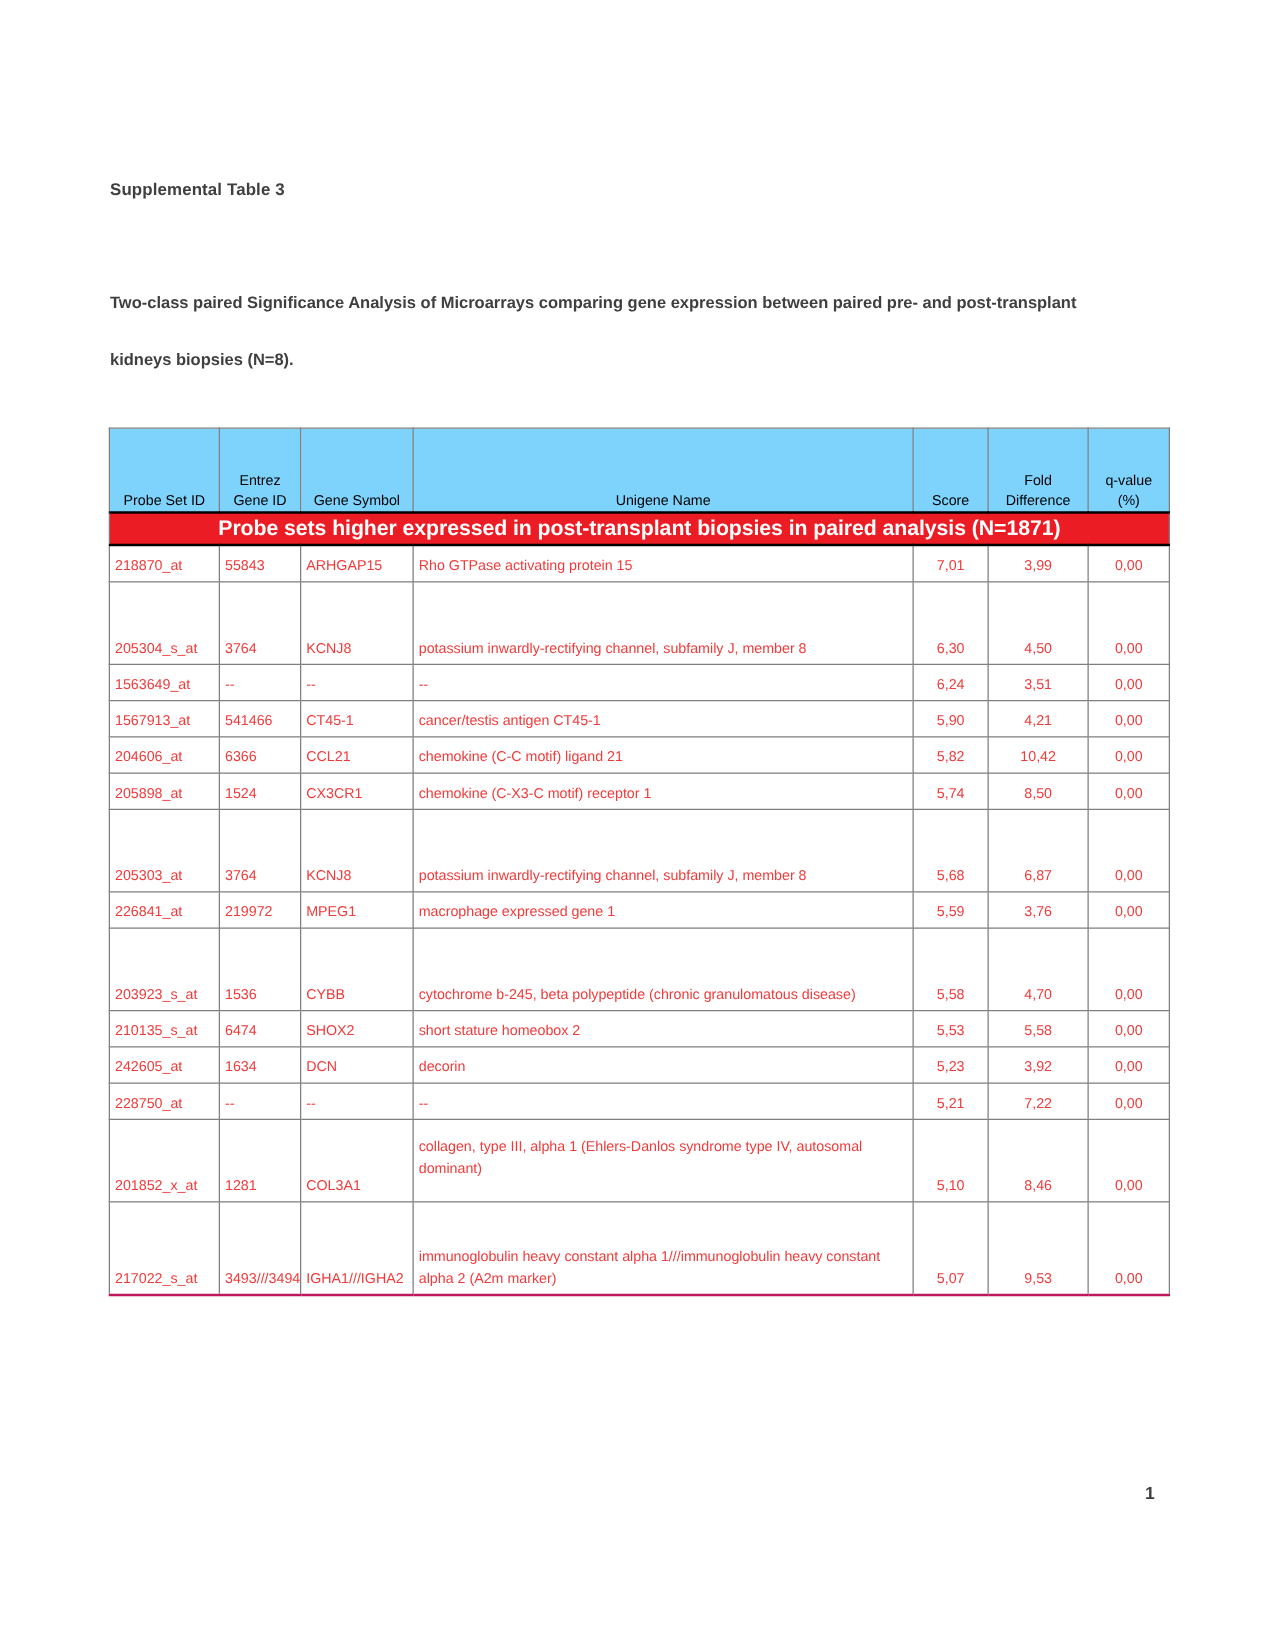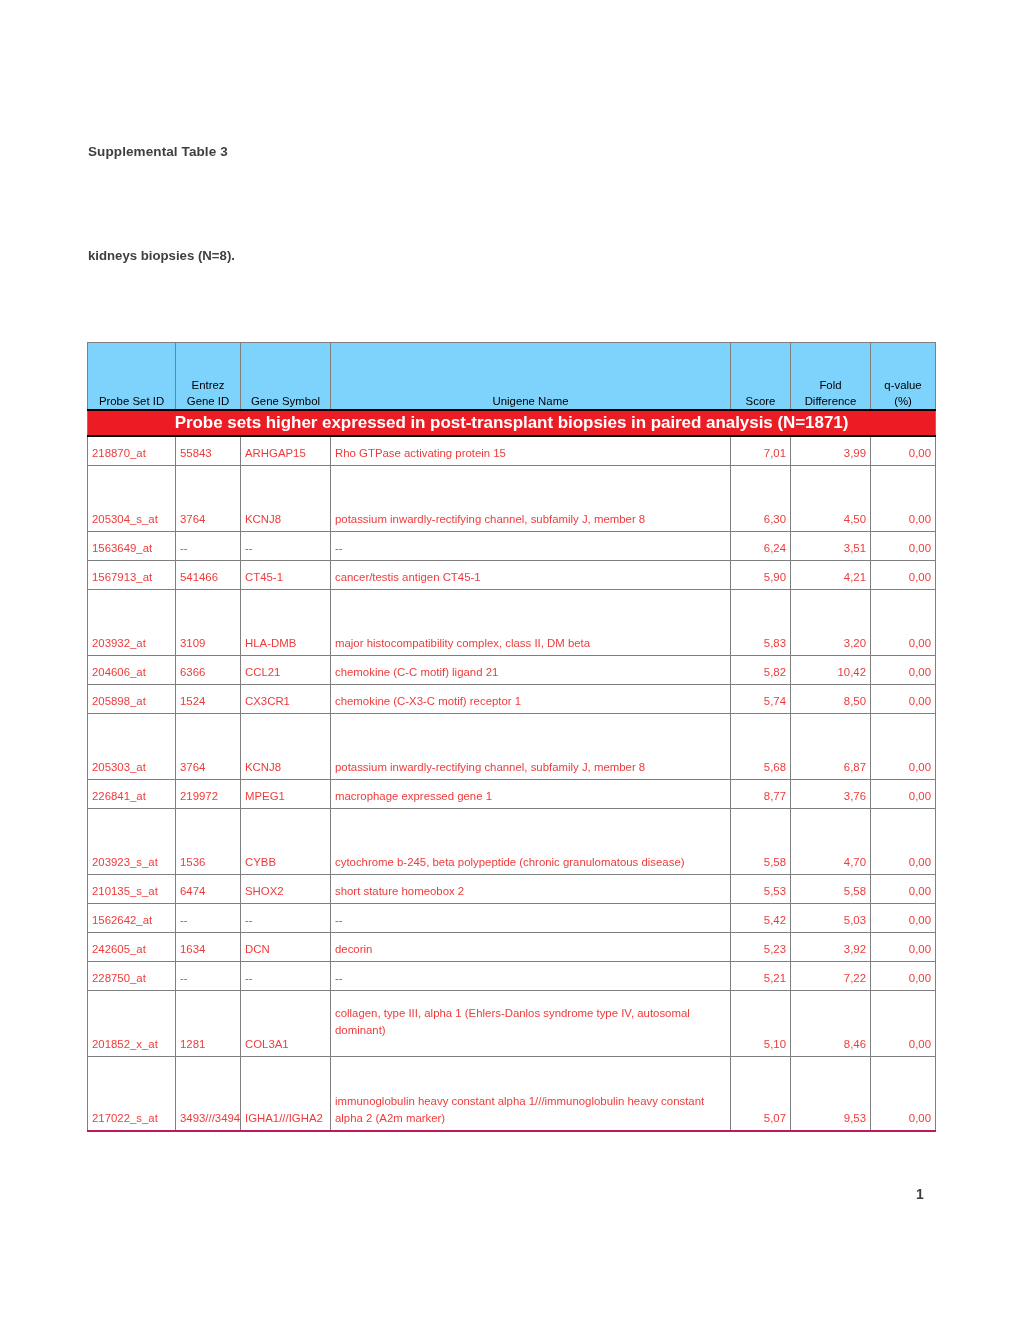--- a/index.html
+++ b/index.html
@@ -98,21 +98,21 @@
     line-height: 1.5;
     padding: 0 4px 3px 4px;
   }
   tbody tr.d.tall td { height: 62px; }
   tbody tr.d.tall2 td { height: 70px; }
 
   td.c-probe   { text-align: left; }
   td.c-entrez  { text-align: left; }
   td.c-symbol  { text-align: left; margin-left: 44px; }
   td.c-unigene { text-align: left; padding-left: 6px; }
-  td.c-num     { text-align: right; padding-right: 9px; }
+  td.c-num     { text-align: center; padding-right: 9px; }
 
   .wrapcell { line-height: 1.55; }
 
   tbody tr:last-child td { border-bottom: 2px solid #be185d; }
 
   .page-num {
     position: absolute;
     left: 916px;
     top: 1186px;
     font-size: 14px;
@@ -121,20 +121,21 @@
   }
 </style>
 </head>
 <body>
 
 <div class="page">
 
   <div class="doc-title">Supplemental Table 3</div>
 
   <div class="abstract">
+    <span>Two-class paired Significance Analysis of Microarrays comparing gene expression between paired pre- and post-transplant</span>
     <div class="lastline">kidneys biopsies (N=8).</div>
   </div>
 
   <table class="tbl">
     <colgroup>
       <col style="width:88px">
       <col style="width:65px">
       <col style="width:90px">
       <col style="width:400px">
       <col style="width:60px">
@@ -193,29 +194,20 @@
       <tr class="d">
         <td class="c-probe">1567913_at</td>
         <td class="c-entrez">541466</td>
         <td class="c-symbol">CT45-1</td>
         <td class="c-unigene">cancer/testis antigen CT45-1</td>
         <td class="c-num">5,90</td>
         <td class="c-num">4,21</td>
         <td class="c-num">0,00</td>
       </tr>
 
-      <tr class="d tall">
-        <td class="c-probe">203932_at</td>
-        <td class="c-entrez">3109</td>
-        <td class="c-symbol">HLA-DMB</td>
-        <td class="c-unigene">major histocompatibility complex, class II, DM beta</td>
-        <td class="c-num">5,83</td>
-        <td class="c-num">3,20</td>
-        <td class="c-num">0,00</td>
-      </tr>
 
       <tr class="d">
         <td class="c-probe">204606_at</td>
         <td class="c-entrez">6366</td>
         <td class="c-symbol">CCL21</td>
         <td class="c-unigene">chemokine (C-C motif) ligand 21</td>
         <td class="c-num">5,82</td>
         <td class="c-num">10,42</td>
         <td class="c-num">0,00</td>
       </tr>
@@ -238,21 +230,21 @@
         <td class="c-num">5,68</td>
         <td class="c-num">6,87</td>
         <td class="c-num">0,00</td>
       </tr>
 
       <tr class="d">
         <td class="c-probe">226841_at</td>
         <td class="c-entrez">219972</td>
         <td class="c-symbol">MPEG1</td>
         <td class="c-unigene">macrophage expressed gene 1</td>
-        <td class="c-num">8,77</td>
+        <td class="c-num">5,59</td>
         <td class="c-num">3,76</td>
         <td class="c-num">0,00</td>
       </tr>
 
       <tr class="d tall">
         <td class="c-probe">203923_s_at</td>
         <td class="c-entrez">1536</td>
         <td class="c-symbol">CYBB</td>
         <td class="c-unigene">cytochrome b-245, beta polypeptide (chronic granulomatous disease)</td>
         <td class="c-num">5,58</td>
@@ -263,29 +255,20 @@
       <tr class="d">
         <td class="c-probe">210135_s_at</td>
         <td class="c-entrez">6474</td>
         <td class="c-symbol">SHOX2</td>
         <td class="c-unigene">short stature homeobox 2</td>
         <td class="c-num">5,53</td>
         <td class="c-num">5,58</td>
         <td class="c-num">0,00</td>
       </tr>
 
-      <tr class="d">
-        <td class="c-probe">1562642_at</td>
-        <td class="c-entrez">--</td>
-        <td class="c-symbol">--</td>
-        <td class="c-unigene">--</td>
-        <td class="c-num">5,42</td>
-        <td class="c-num">5,03</td>
-        <td class="c-num">0,00</td>
-      </tr>
 
       <tr class="d">
         <td class="c-probe">242605_at</td>
         <td class="c-entrez">1634</td>
         <td class="c-symbol">DCN</td>
         <td class="c-unigene">decorin</td>
         <td class="c-num">5,23</td>
         <td class="c-num">3,92</td>
         <td class="c-num">0,00</td>
       </tr>

